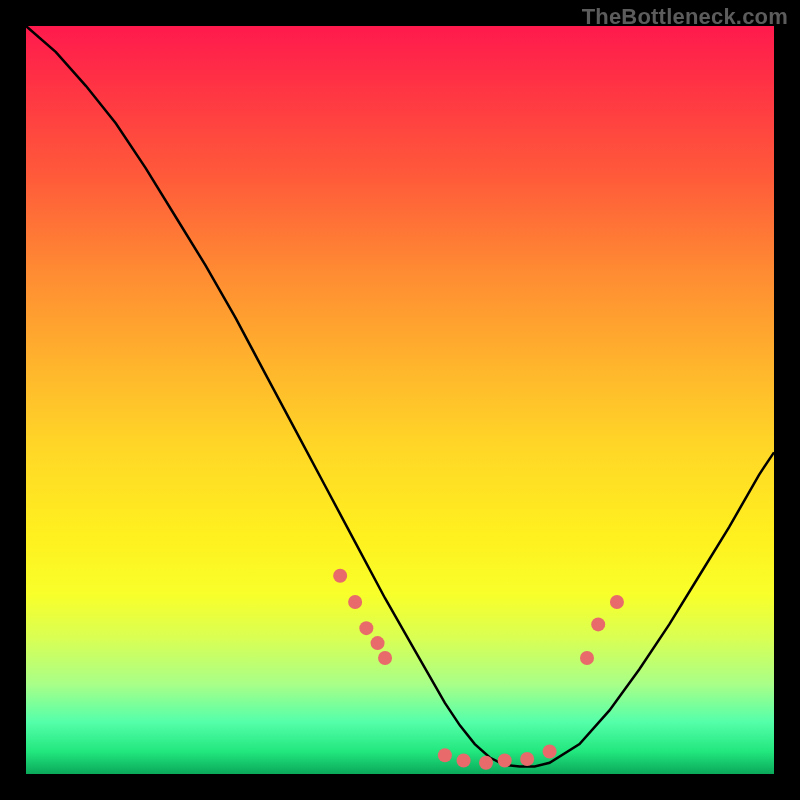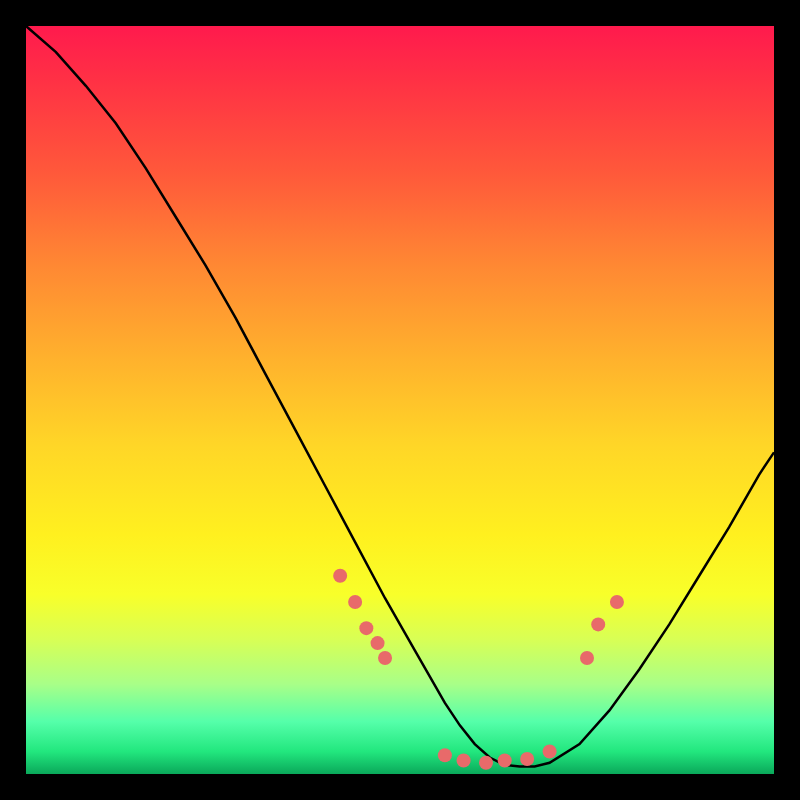--- a/index.html
+++ b/index.html
@@ -68,13 +68,14 @@
         <circle cx="460.02" cy="736.78" r="7" fill="#e86a6a"></circle>
         <circle cx="478.72" cy="734.54" r="7" fill="#e86a6a"></circle>
         <circle cx="501.16" cy="733.04" r="7" fill="#e86a6a"></circle>
         <circle cx="523.60" cy="725.56" r="7" fill="#e86a6a"></circle>
         <circle cx="561.00" cy="632.06" r="7" fill="#e86a6a"></circle>
         <circle cx="572.22" cy="598.40" r="7" fill="#e86a6a"></circle>
         <circle cx="590.92" cy="575.96" r="7" fill="#e86a6a"></circle>
       </g>
   </svg>
 
+  <div class="watermark">TheBottleneck.com</div>
 </div>
 
 </body></html>

